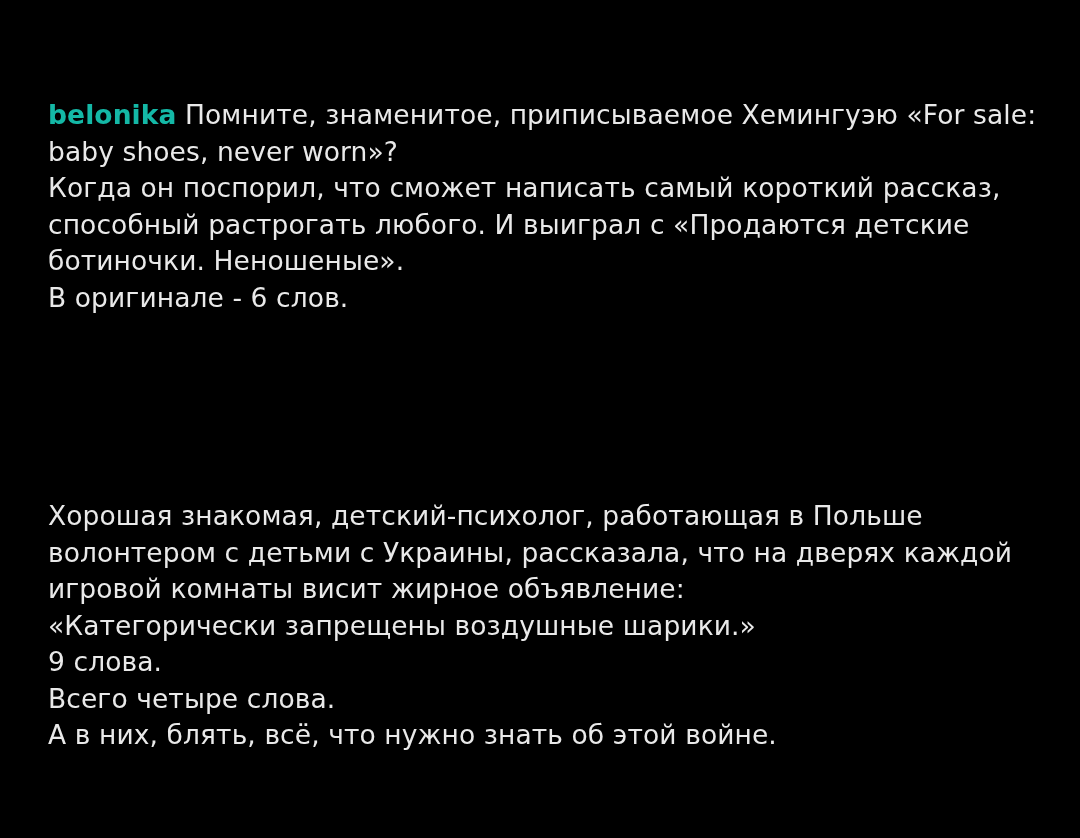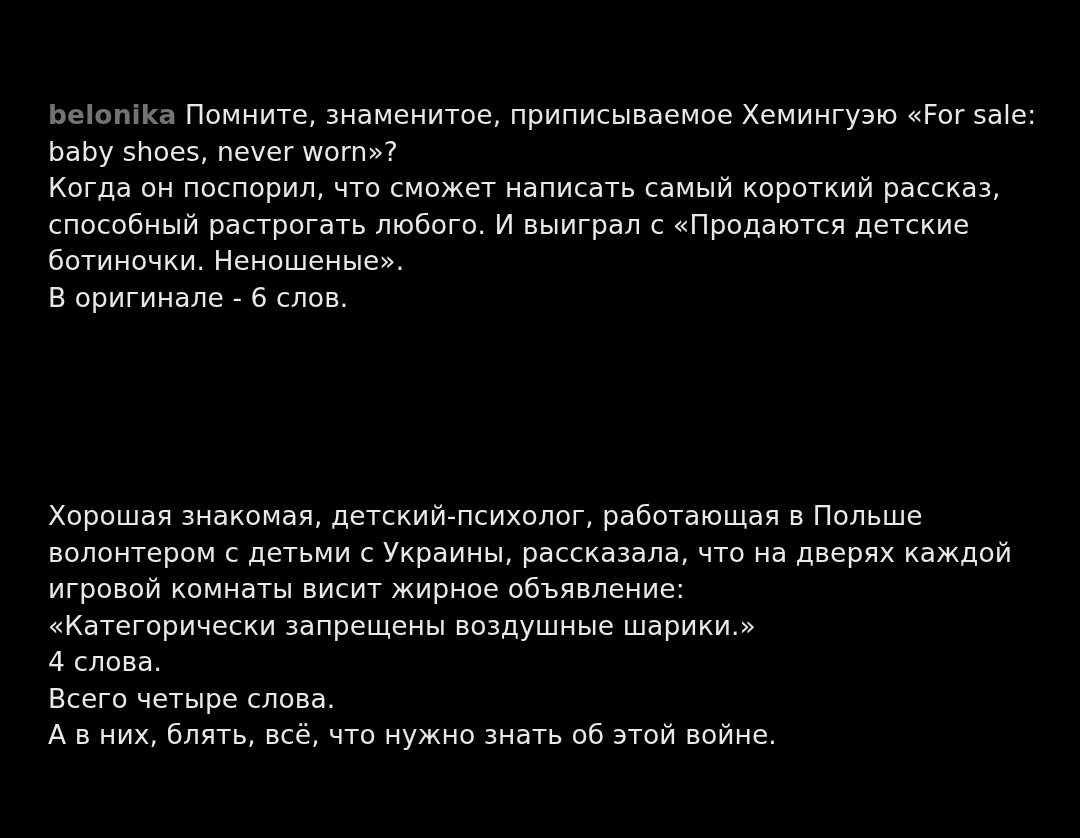--- a/index.html
+++ b/index.html
@@ -24,39 +24,39 @@
   .post-text {
     font-size: 26.5px;
     line-height: 36.5px;
     letter-spacing: 0.1px;
     color: #e9e9e9;
     white-space: pre-wrap;
     word-wrap: break-word;
   }
   .author {
     font-weight: bold;
-    color: #737373;
+    color: #14b8a6;
   }
   .para {
     margin: 0;
   }
   .spacer {
     height: 36px;
   }
 </style>
 </head>
 <body>
 
 <div class="post">
   <div class="post-text">
     <p class="para"><span class="author">belonika</span> <span>Помните, знаменитое, приписываемое Хемингуэю «For sale: baby shoes, never worn»?
 Когда он поспорил, что сможет написать самый короткий рассказ, способный растрогать любого. И выиграл с «Продаются детские ботиночки. Неношеные».
 В оригинале - 6 слов.</span></p>
     <div class="spacer"></div>
     <p class="para">Хорошая знакомая, детский-психолог, работающая в Польше волонтером с детьми с Украины, рассказала, что на дверях каждой игровой комнаты висит жирное объявление:
 «Категорически запрещены воздушные шарики.»
-4 слова.
+9 слова.
 Всего четыре слова.
 А в них, блять, всё, что нужно знать об этой войне.</p>
     <div class="spacer"></div>
     
   </div>
 </div>
 
 </body></html>

